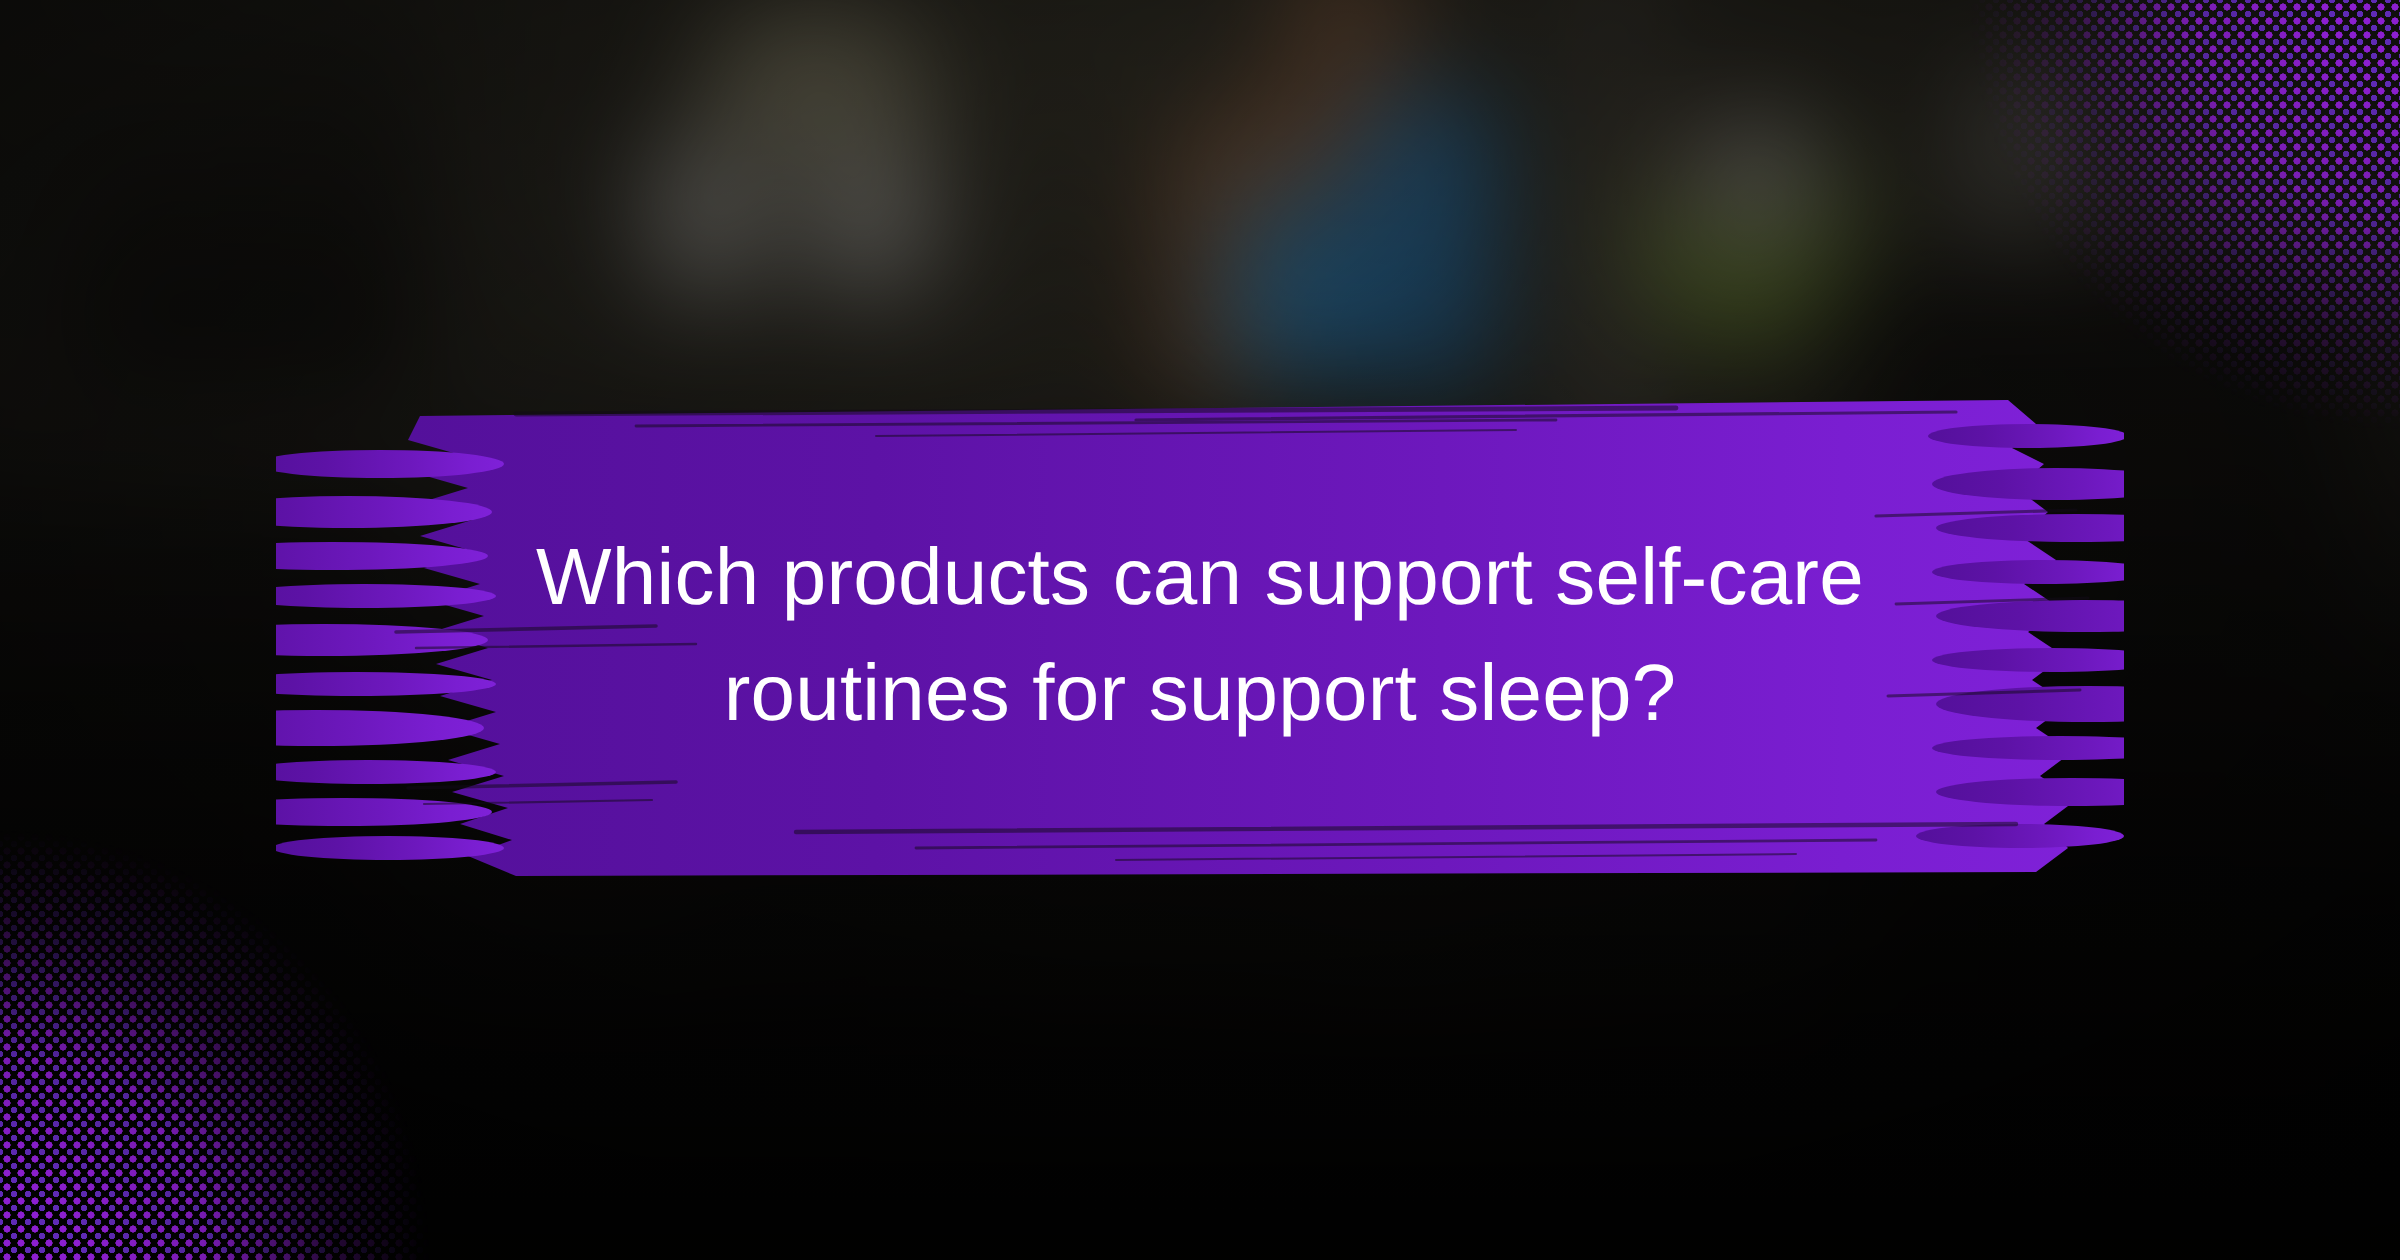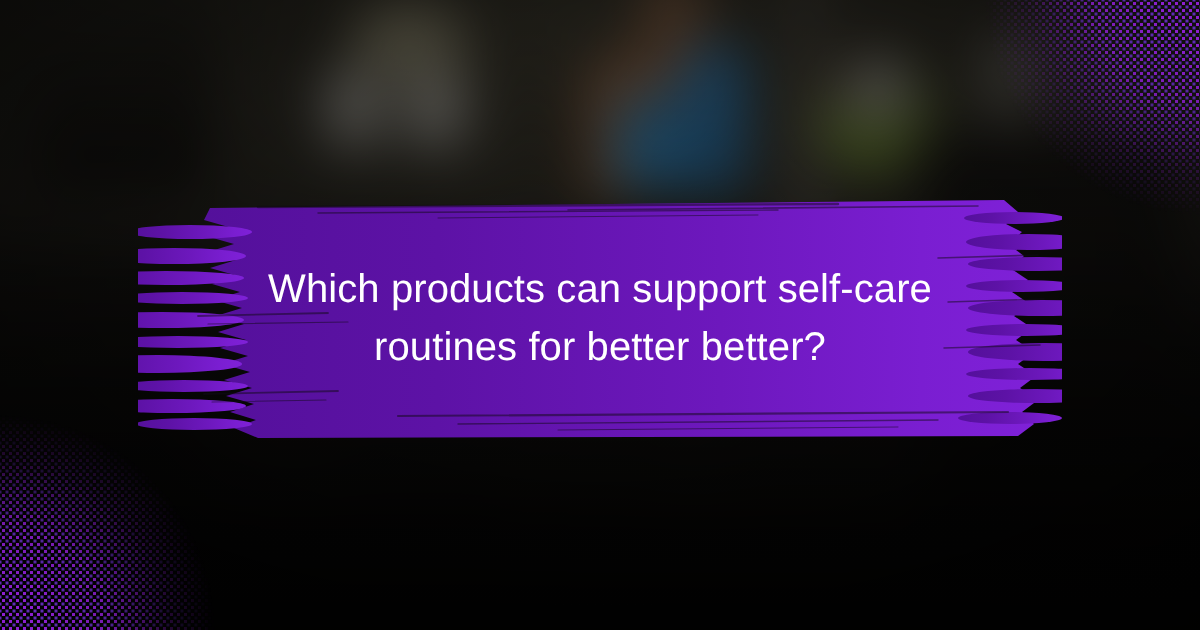--- a/index.html
+++ b/index.html
@@ -313,18 +313,18 @@
         <path d="M 320,226 L 800,222" stroke-width="1.4"></path>
         <path d="M 420,232 L 760,229" stroke-width="1.0"></path>
         <path d="M 800,60  L 900,57" stroke-width="1.6"></path>
         <path d="M 810,104 L 906,101" stroke-width="1.4"></path>
         <path d="M 806,150 L 902,147" stroke-width="1.5"></path>
       </g>
     </svg>
 
     <div class="banner-text">
       <div class="banner-line">Which products can support self-care</div>
-      <div class="banner-line">routines for better better?</div>
+      <div class="banner-line">routines for support sleep?</div>
     </div>
 
   </div>
 
 </div>
 
 </body></html>

